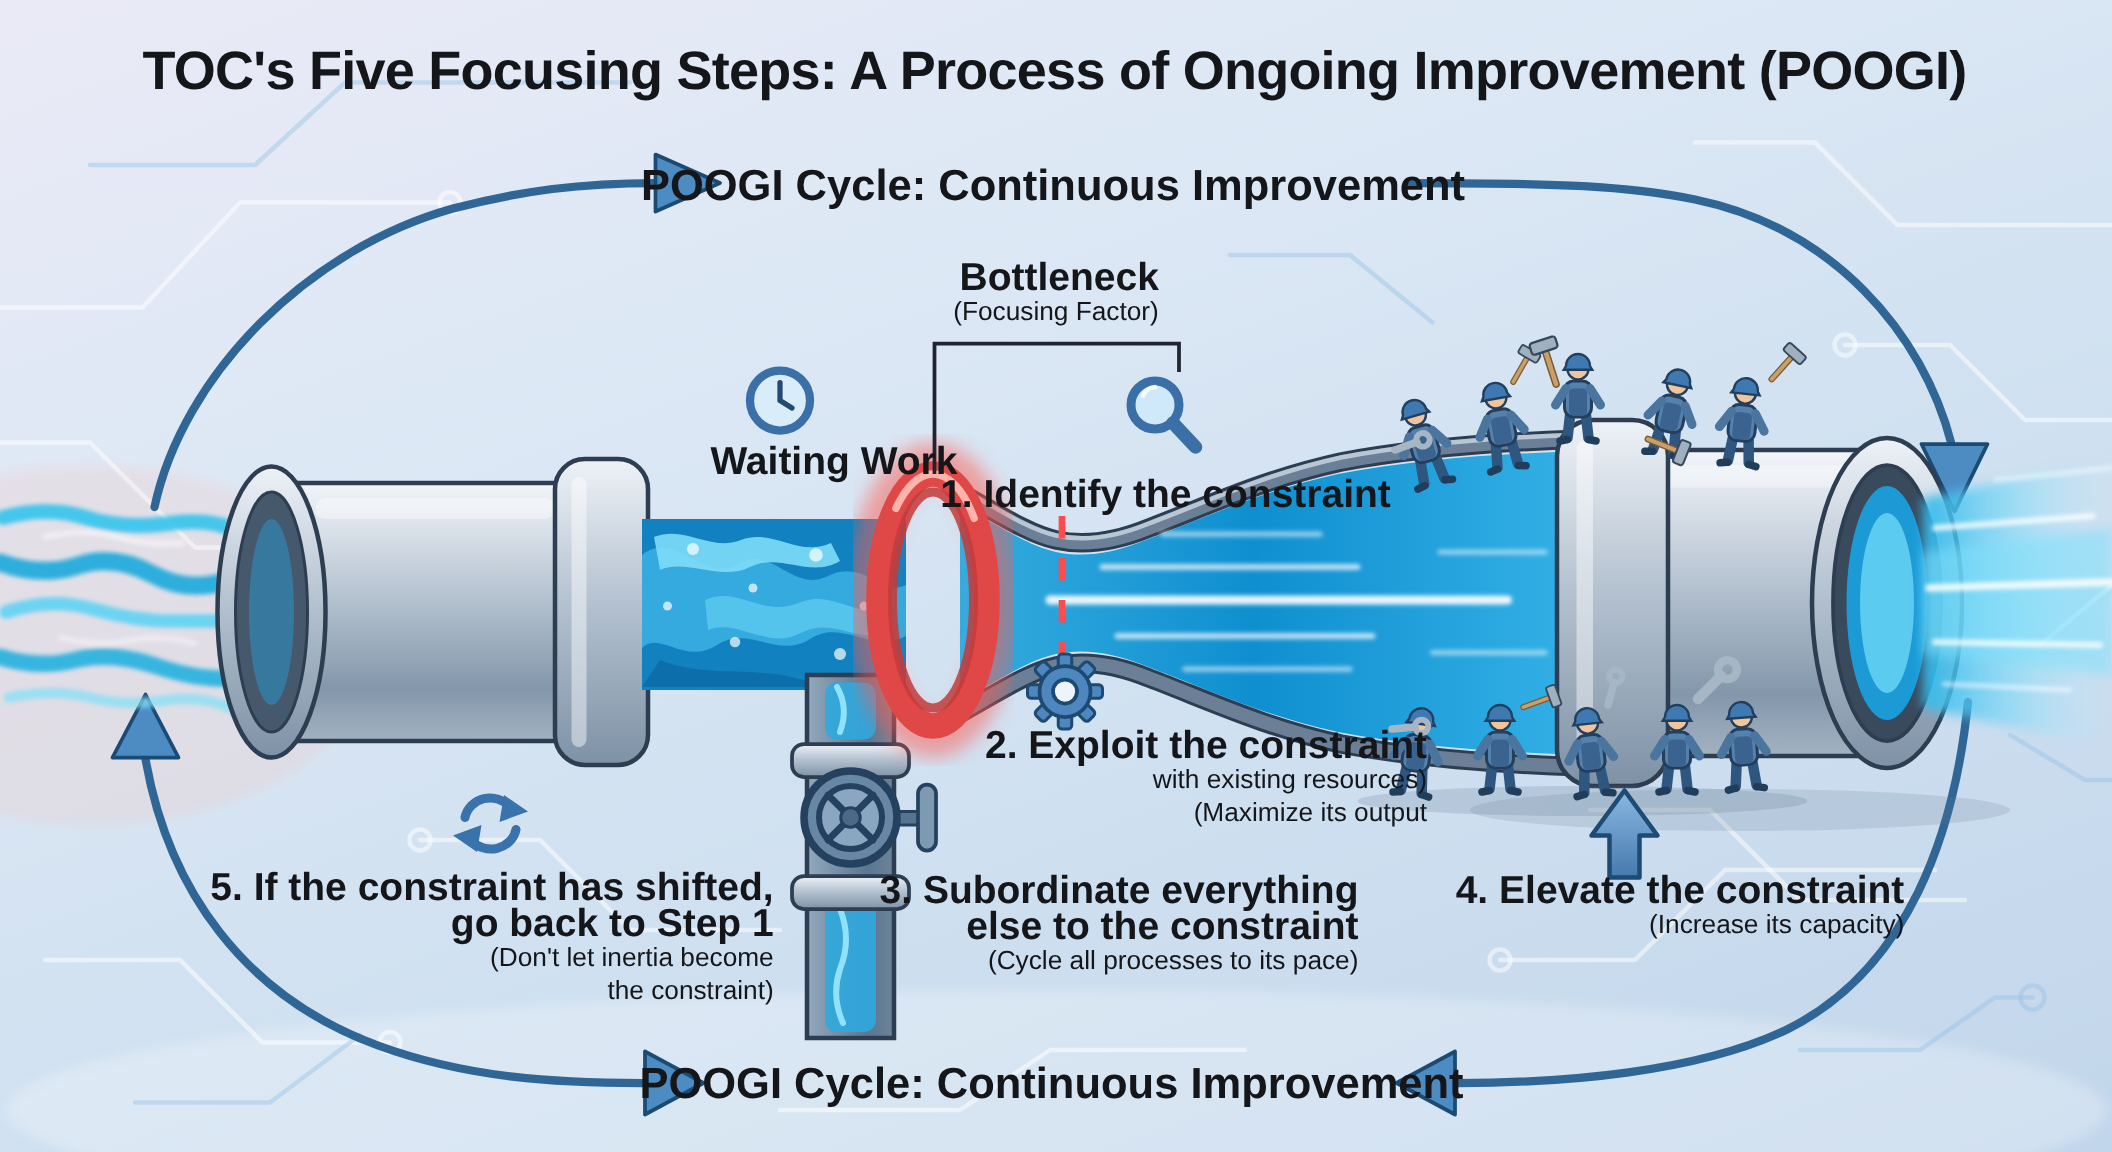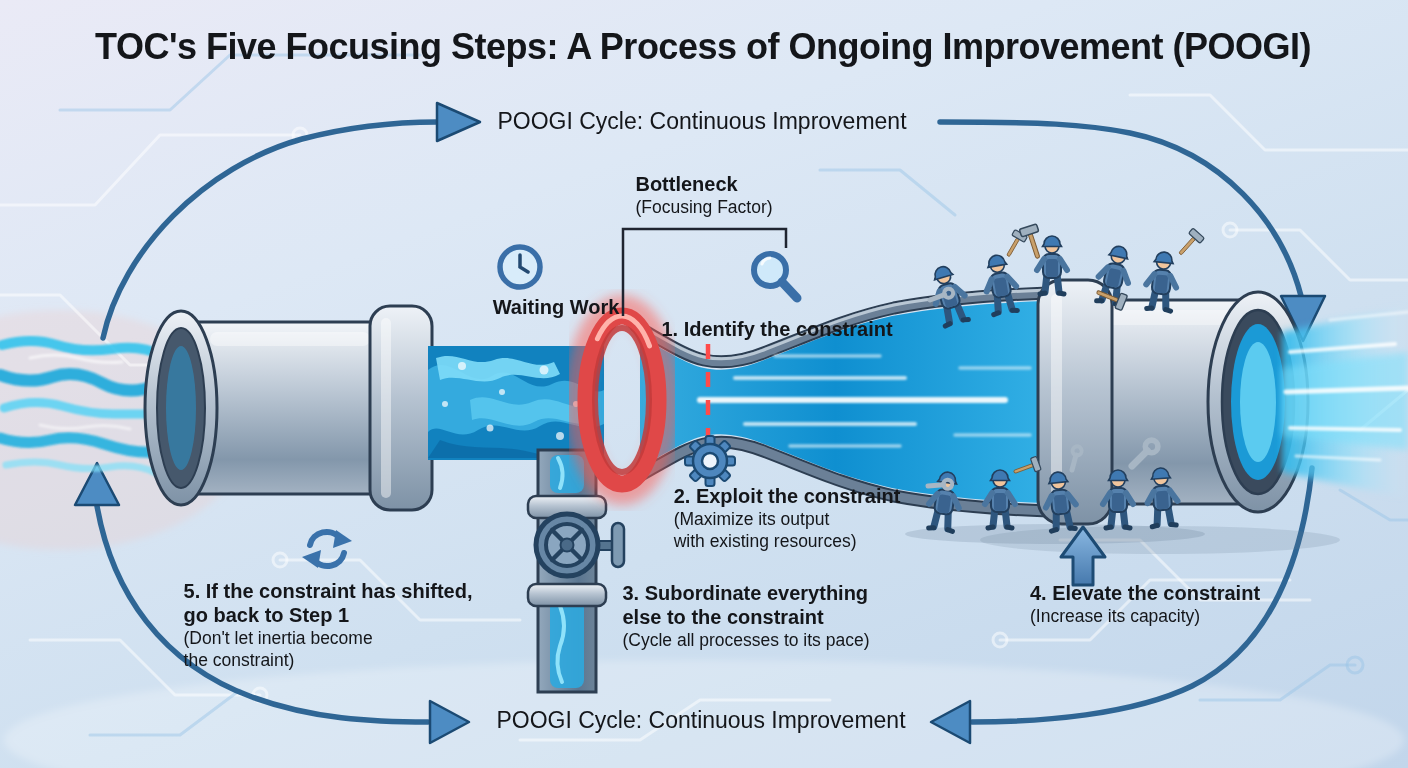--- a/index.html
+++ b/index.html
@@ -1,24 +1,24 @@
 <!DOCTYPE html>
 <html><head>
 <meta charset="utf-8">
 <style>
   html,body{margin:0;padding:0;}
   #stage{position:relative;width:1408px;height:768px;overflow:hidden;
     background:linear-gradient(160deg,#eaeaf6 0%,#dde8f5 30%,#cfe0f0 62%,#c2d6eb 100%);
     font-family:"Liberation Sans",sans-serif;}
   #scene{position:absolute;left:0;top:0;z-index:1;}
-  .lbl{position:absolute;transform:translateX(-50%);text-align:left;color:#14161a;
+  .lbl{position:absolute;transform:translateX(-50%);text-align:right;color:#14161a;
     white-space:nowrap;z-index:2;}
   .title{font-size:36px;font-weight:700;letter-spacing:-0.5px;}
-  .cyc{font-size:23px;font-weight:400;}
-  .stp{font-size:20px;font-weight:700;line-height:24px;}
+  .cyc{font-size:29px;font-weight:700;}
+  .stp{font-size:26px;font-weight:700;line-height:24px;}
   .sub{font-size:17.5px;font-weight:400;line-height:22px;}
 </style>
 </head>
 <body>
 
 <div id="stage">
 
 <svg id="scene" width="1408" height="768" viewBox="0 0 1408 768">
   <defs>
     <linearGradient id="gMetalV" x1="0" y1="0" x2="0" y2="1">
@@ -312,33 +312,33 @@
 
 <div class="lbl" style="left:704px;top:172px;">
   <div class="stp">Bottleneck</div>
   <div class="sub">(Focusing Factor)</div>
 </div>
 
 <div class="lbl stp" style="left:520px;top:295px;margin-left:36px;">Waiting Work</div>
 
 <div class="lbl stp" style="left:777px;top:317px;">1. Identify the constraint</div>
 
-<div class="lbl" style="left:787px;top:484px;">
+<div class="lbl" style="left:804px;top:484px;">
   <div class="stp">2. Exploit the constraint</div>
+  <div class="sub">with existing resources)</div>
   <div class="sub">(Maximize its output</div>
-  <div class="sub">with existing resources)</div>
 </div>
 
 <div class="lbl" style="left:746px;top:581px;">
   <div class="stp">3. Subordinate everything</div>
   <div class="stp">else to the constraint</div>
   <div class="sub">(Cycle all processes to its pace)</div>
 </div>
 
-<div class="lbl" style="left:1145px;top:581px;">
+<div class="lbl" style="left:1120px;top:581px;">
   <div class="stp">4. Elevate the constraint</div>
   <div class="sub">(Increase its capacity)</div>
 </div>
 
 <div class="lbl" style="left:328px;top:579px;">
   <div class="stp">5. If the constraint has shifted,</div>
   <div class="stp">go back to Step 1</div>
   <div class="sub">(Don't let inertia become</div>
   <div class="sub">the constraint)</div>
 </div>

